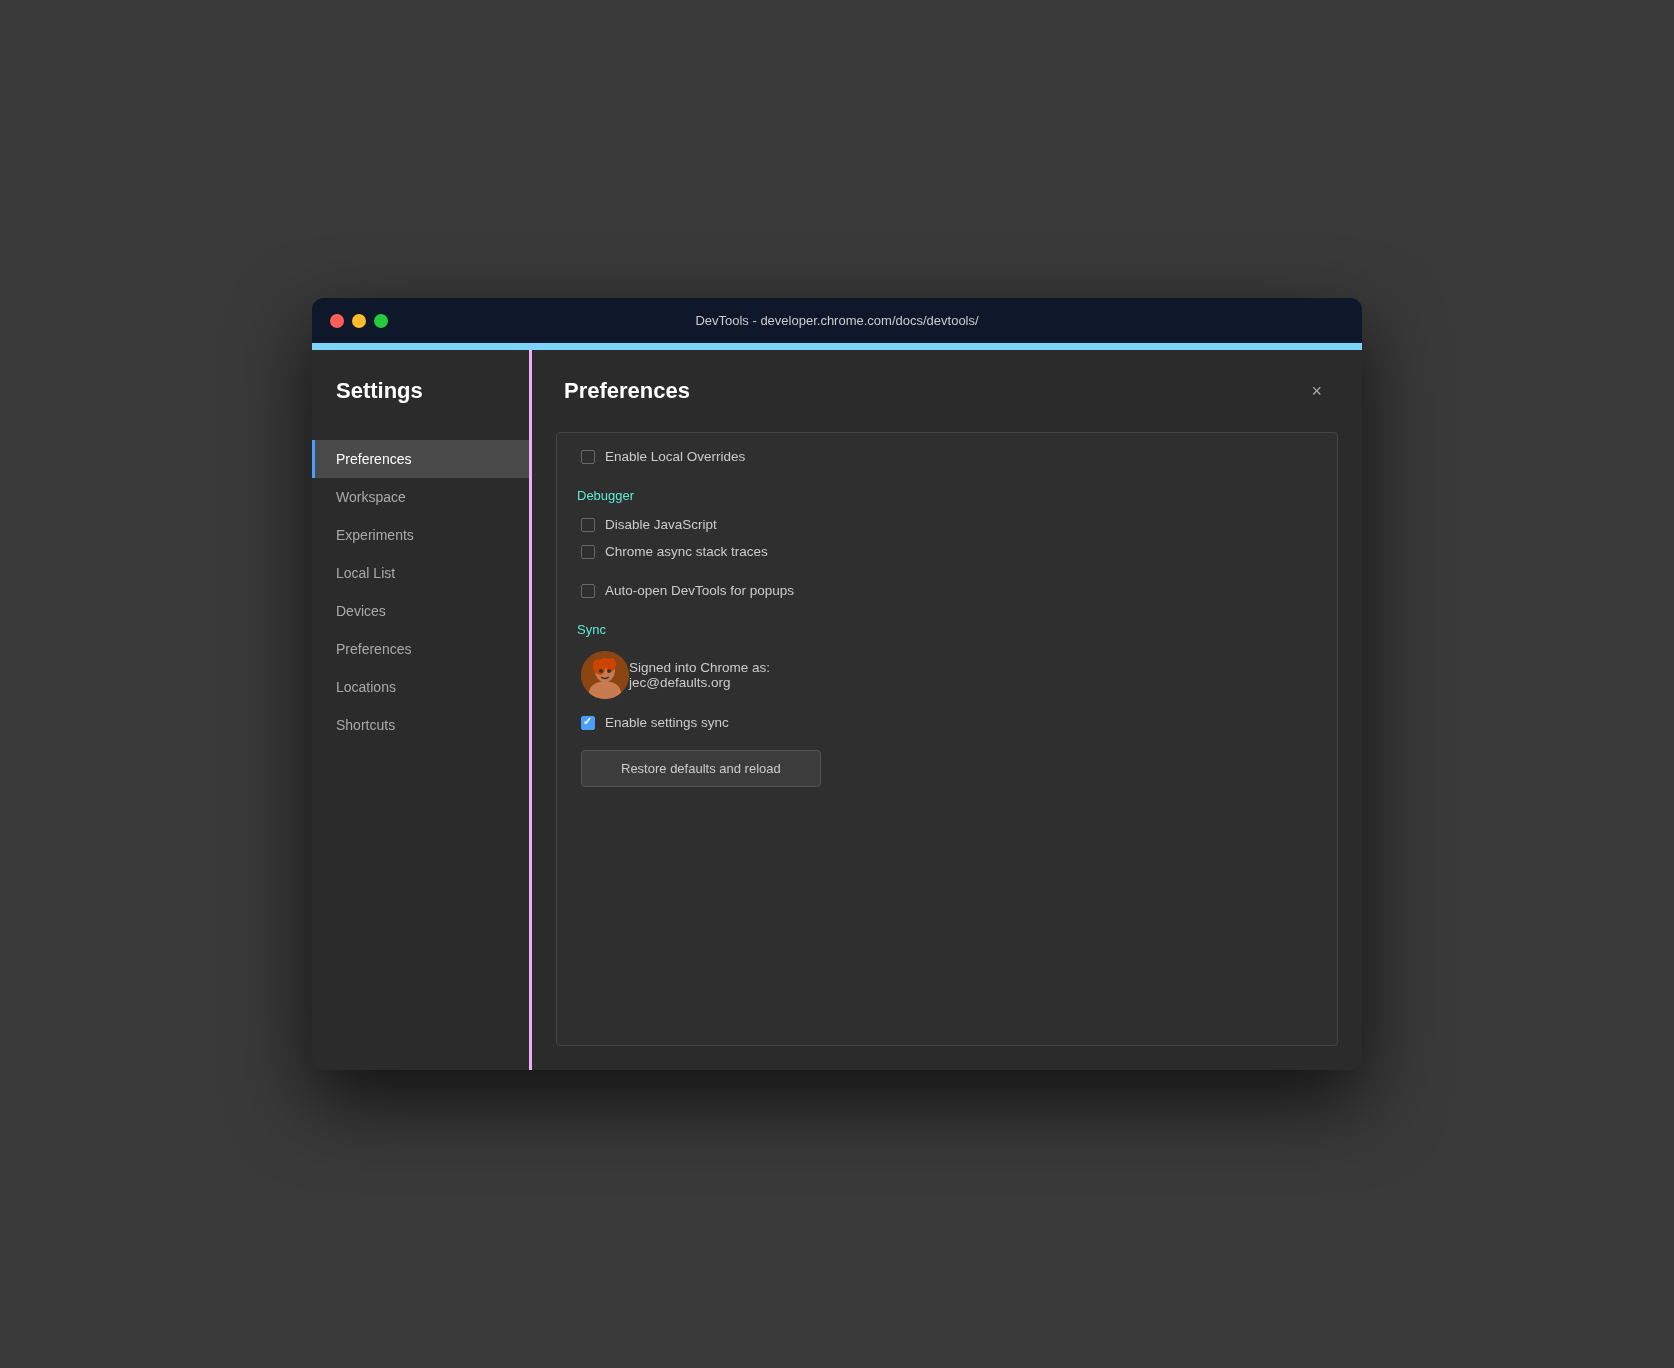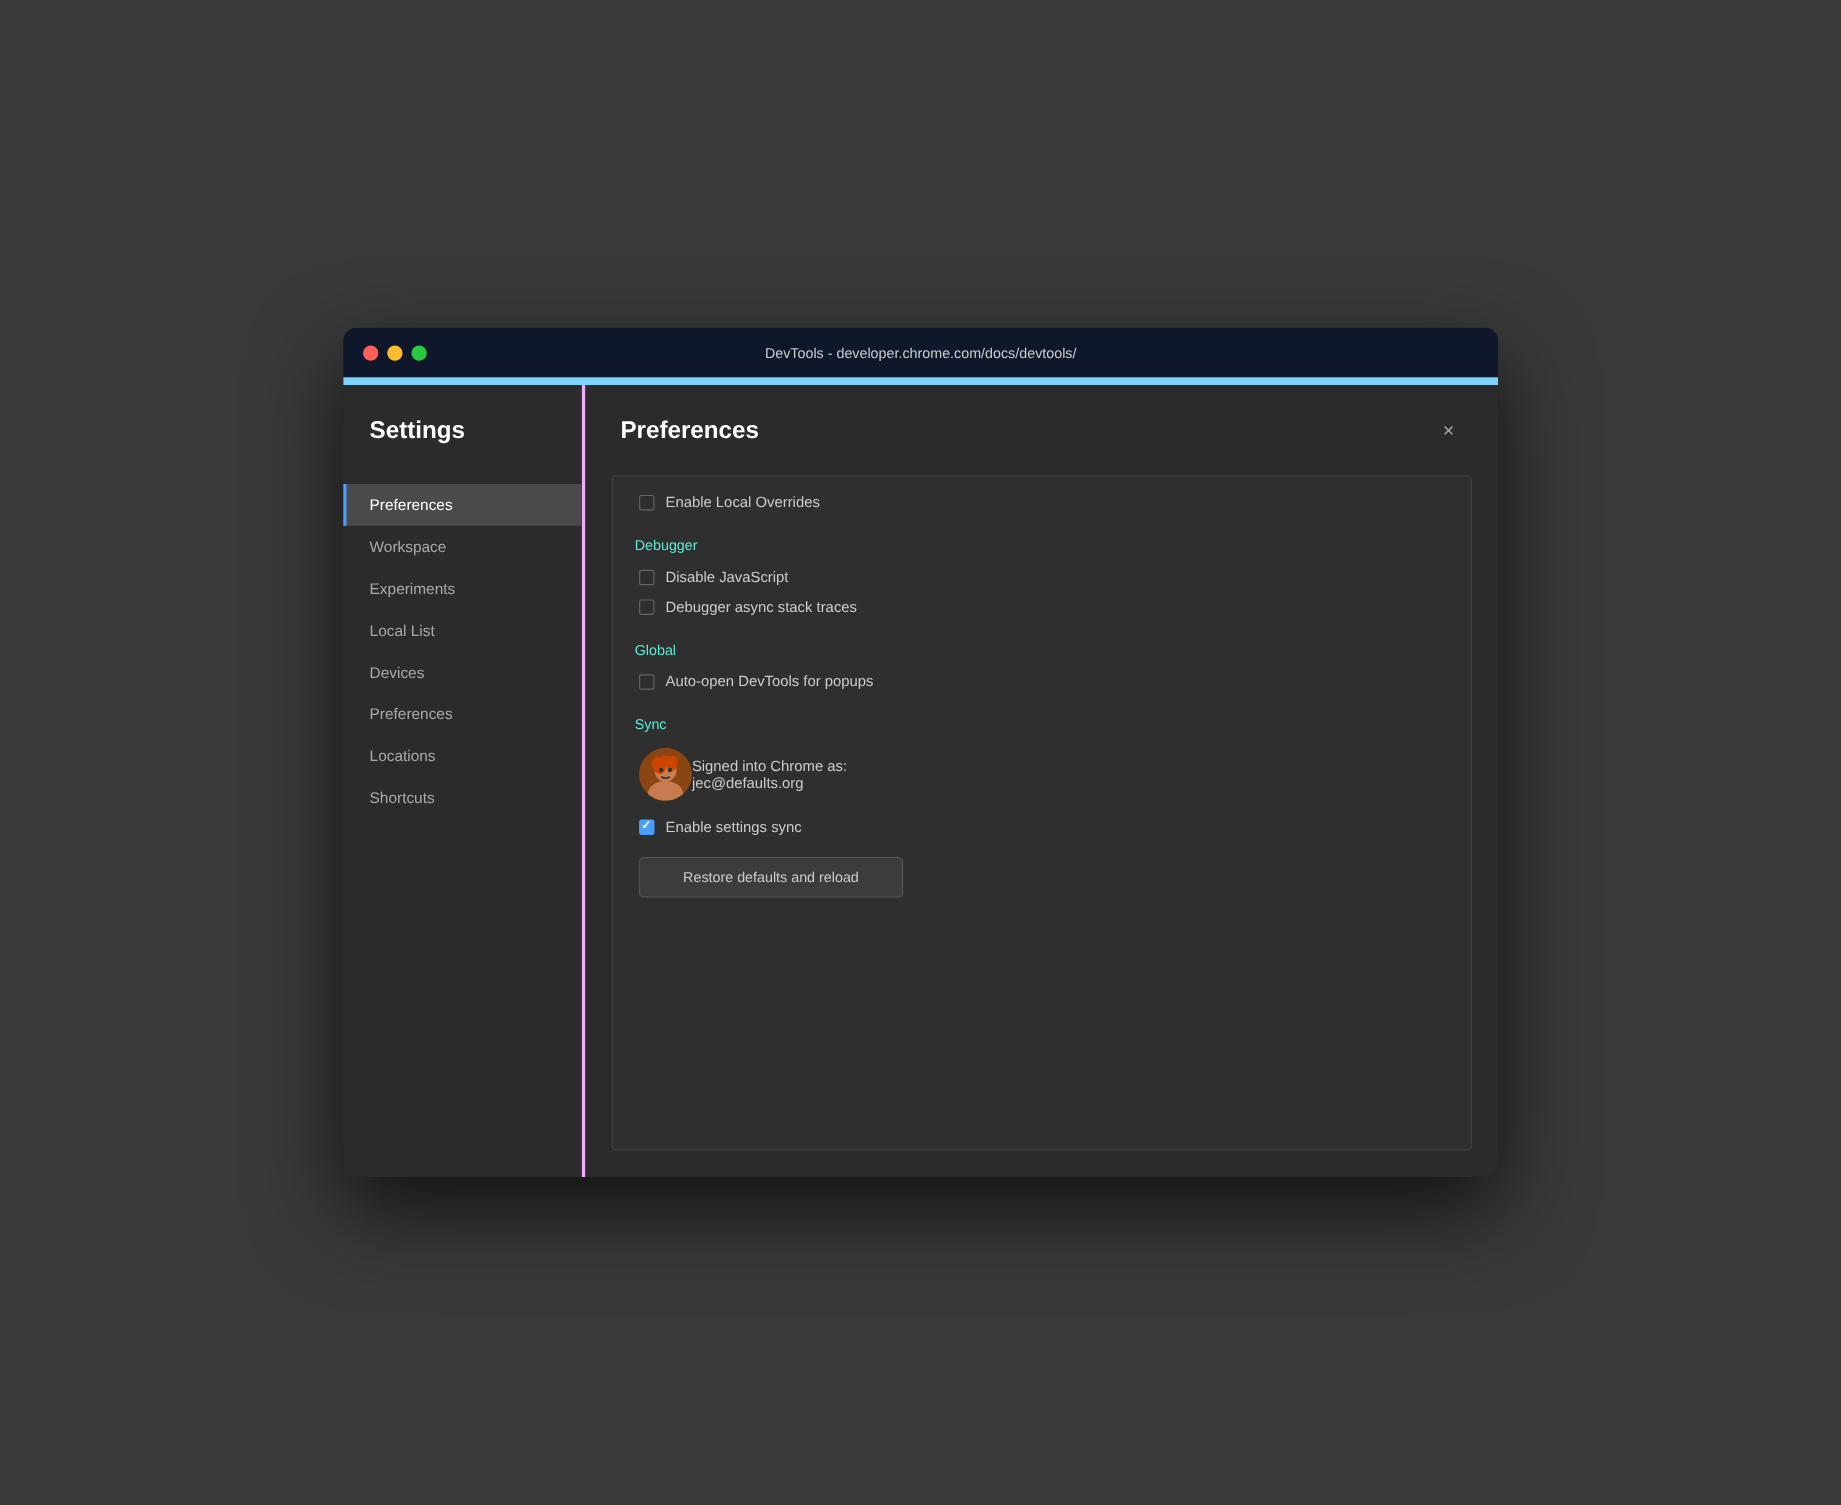--- a/index.html
+++ b/index.html
@@ -336,26 +336,25 @@
             </div>
 
             <div class="section">
               <div class="section-title">Debugger</div>
               <div class="checkbox-row">
                 <input type="checkbox" id="disable-javascript" style="">
                 <label for="disable-javascript">Disable JavaScript</label>
               </div>
               <div class="checkbox-row">
                 <input type="checkbox" id="disable-async-stack-traces" style="">
-                <label for="disable-async-stack-traces">Debugger async stack traces</label>
+                <label for="disable-async-stack-traces">Chrome async stack traces</label>
               </div>
             </div>
 
             <div class="section">
-              <div class="section-title">Global</div>
               <div class="checkbox-row">
                 <input type="checkbox" id="auto-open-devtools" style="">
                 <label for="auto-open-devtools">Auto-open DevTools for popups</label>
               </div>
             </div>
 
             <div class="section">
               <div class="section-title">Sync</div>
               <div class="sync-profile">
                 <div class="avatar">

